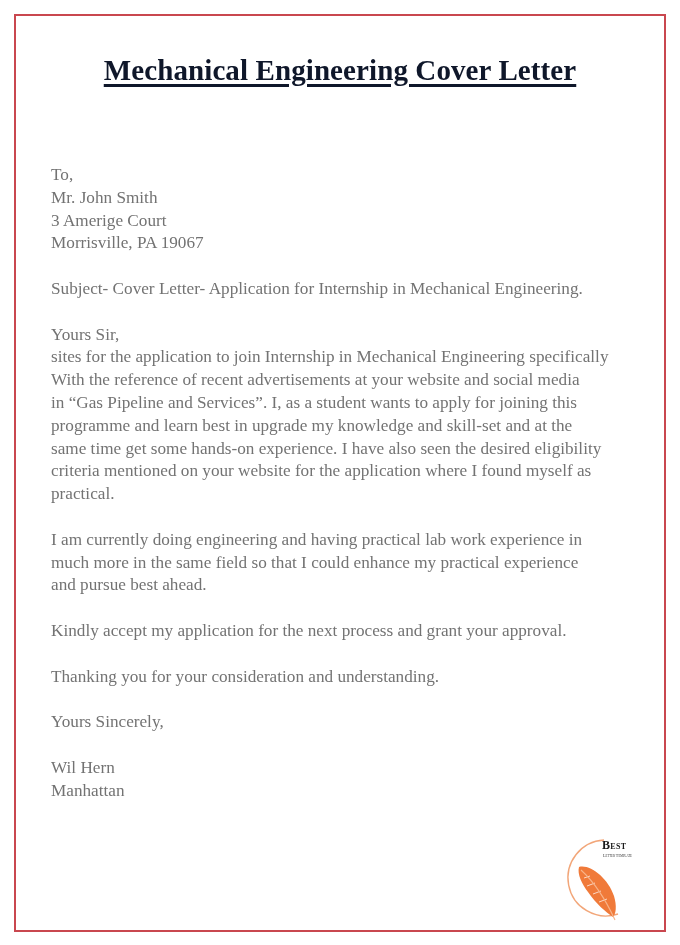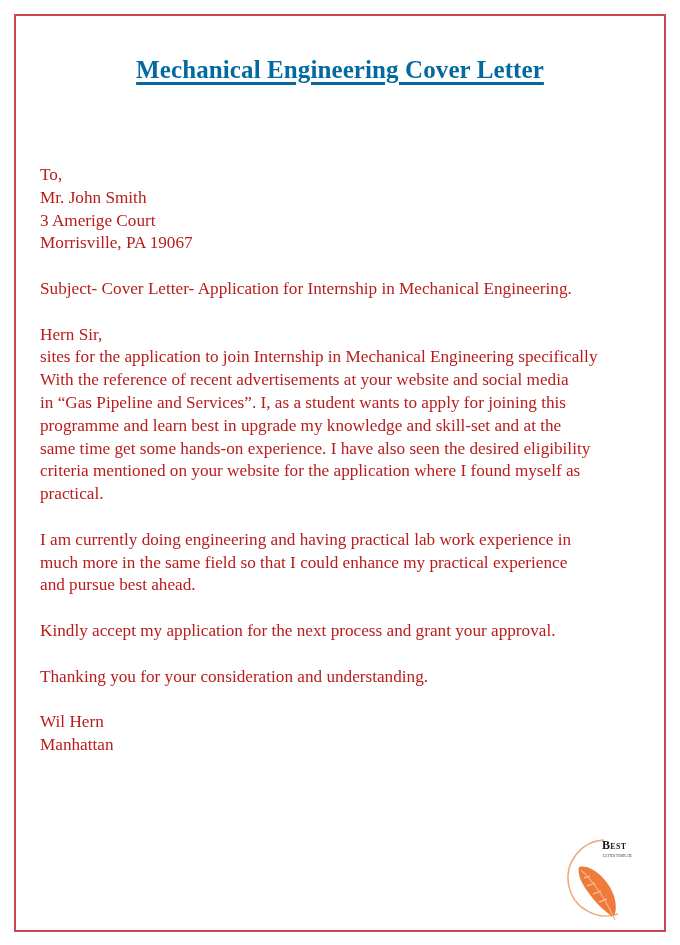--- a/index.html
+++ b/index.html
@@ -25,39 +25,39 @@
       box-sizing: content-box;
     }
     .title {
       position: absolute;
       left: 0;
       right: 0;
       top: 53px;
       text-align: center;
       font-family: "Liberation Serif", "DejaVu Serif", serif;
       font-weight: bold;
-      font-size: 25px;
+      font-size: 29px;
       line-height: 34px;
-      color: #0369a1;
+      color: #0f172a;
       margin: 0;
     }
     .title span {
       text-decoration: underline;
       text-decoration-thickness: 3px;
       text-underline-offset: 4px;
       letter-spacing: 0.1px;
     }
     .body {
       position: absolute;
-      left: 40px;
+      left: 51px;
       top: 164px;
       width: 620px;
       font-size: 17.2px;
       line-height: 22.8px;
-      color: #b91c1c;
+      color: #737373;
     }
     .body p {
       margin: 0 0 22.8px 0;
     }
     .body .line {
       display: block;
       white-space: nowrap;
     }
     .logo {
       position: absolute;
@@ -108,21 +108,21 @@
     <span class="line">Mr. John Smith</span>
     <span class="line">3 Amerige Court</span>
     <span class="line">Morrisville, PA 19067</span>
   </p>
 
   <p>
     <span class="line">Subject- Cover Letter- Application for Internship in Mechanical Engineering.</span>
   </p>
 
   <p>
-    <span class="line">Hern Sir,</span>
+    <span class="line">Yours Sir,</span>
     <span class="line">sites for the application to join Internship in Mechanical Engineering specifically</span>
     <span class="line">With the reference of recent advertisements at your website and social media</span>
     <span class="line">in “Gas Pipeline and Services”. I, as a student wants to apply for joining this</span>
     <span class="line">programme and learn best in upgrade my knowledge and skill-set and at the</span>
     <span class="line">same time get some hands-on experience. I have also seen the desired eligibility</span>
     <span class="line">criteria mentioned on your website for the application where I found myself as</span>
     <span class="line">practical.</span>
   </p>
 
   <p>
@@ -132,20 +132,23 @@
   </p>
 
   <p>
     <span class="line">Kindly accept my application for the next process and grant your approval.</span>
   </p>
 
   <p>
     <span class="line">Thanking you for your consideration and understanding.</span>
   </p>
 
+  <p>
+    <span class="line">Yours Sincerely,</span>
+  </p>
 
   <p>
     <span class="line">Wil Hern</span>
     <span class="line">Manhattan</span>
   </p>
 </div>
 
 <div class="logo">
   <svg width="100" height="90" viewBox="0 0 100 90">
 

